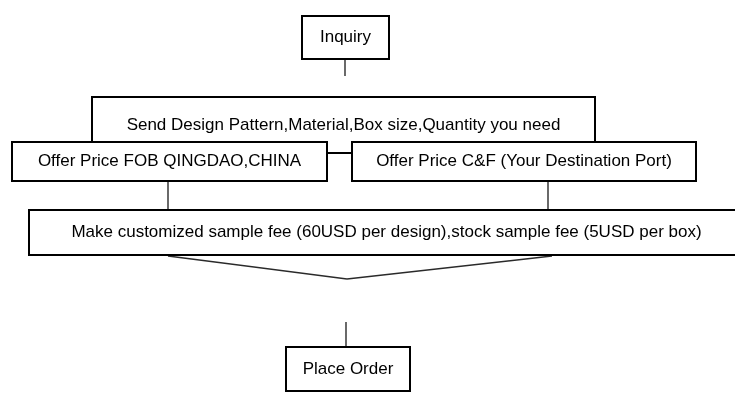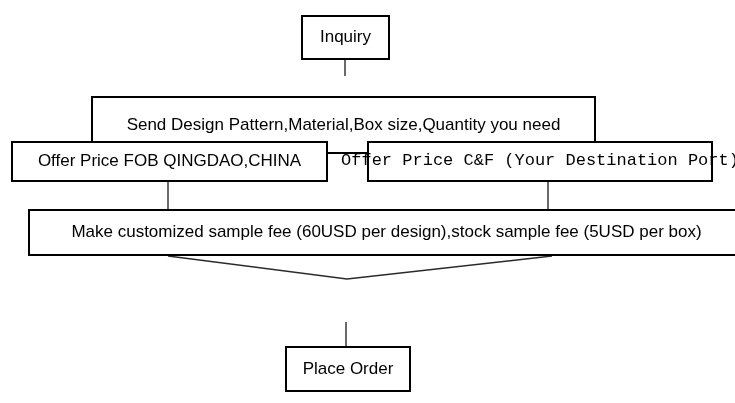--- a/index.html
+++ b/index.html
@@ -56,20 +56,20 @@
     <line x1="552" y1="256" x2="347" y2="279"></line>
     <line x1="346" y1="322" x2="346" y2="347"></line>
   </svg>
 
   <div class="node" style="left:301px; top:8px;   width:89px;  height:45px;margin-top:7px;">Inquiry</div>
 
   <div class="node" style="left:91px;  top:86px;  width:505px; height:58px;margin-top:10px;">Send Design Pattern,Material,Box size,Quantity you need</div>
 
   <div class="node" style="left:11px;  top:141px; width:317px; height:41px;">Offer Price FOB QINGDAO,CHINA</div>
 
-  <div class="node" style="left:367px; top:141px; width:346px; height:41px;font-family:Liberation Mono, monospace;">Offer Price C&amp;F (Your Destination Port)</div>
+  <div class="node" style="left:351px; top:141px; width:346px; height:41px;">Offer Price C&amp;F (Your Destination Port)</div>
 
   <div class="node" style="left:28px;  top:209px; width:717px; height:47px;">Make customized sample fee (60USD per design),stock sample fee (5USD per box)</div>
 
 
   <div class="node" style="left:285px; top:346px; width:126px; height:46px;">Place Order</div>
 
 </div>
 
 </body></html>

